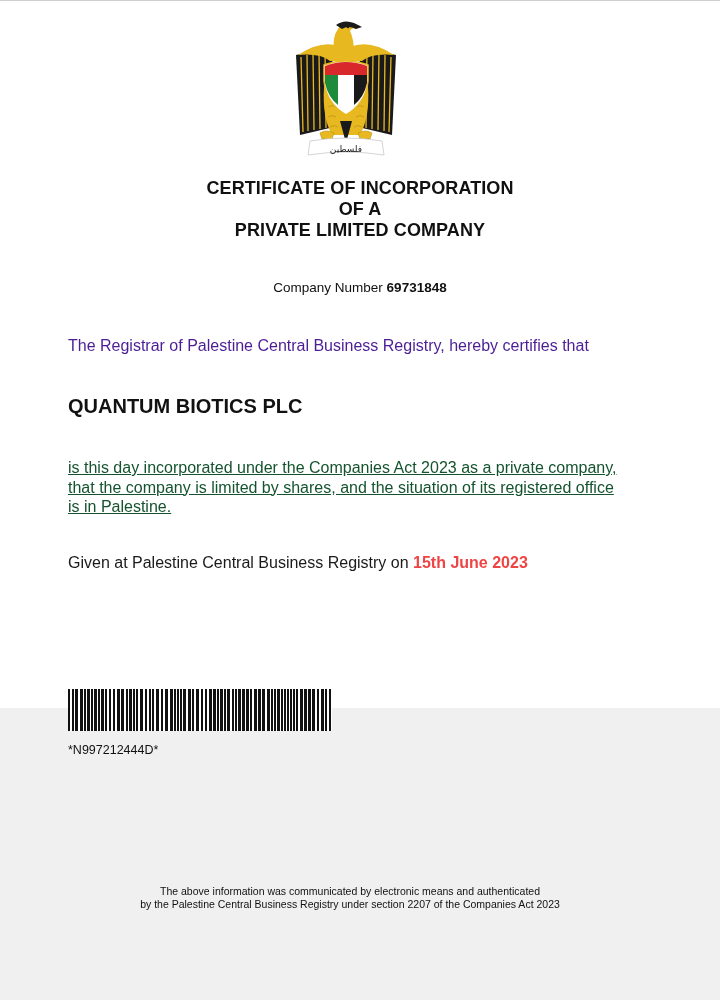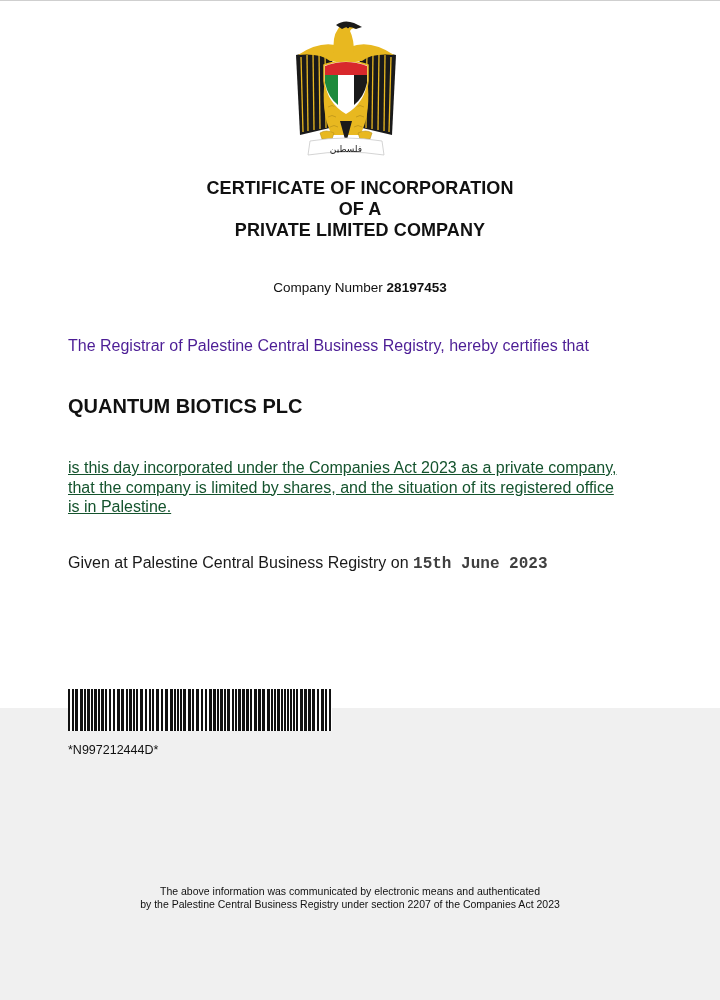--- a/index.html
+++ b/index.html
@@ -32,21 +32,21 @@
   .company-name {
     position: absolute; left: 68px; top: 394px; font-size: 20px; font-weight: bold; color: #111;
   }
   .incorporation {
     position: absolute; left: 68px; top: 457px; width: 560px;
     font-size: 16px; line-height: 19.5px; color: #14532d; text-decoration: underline;
   }
   .given {
     position: absolute; left: 68px; top: 553px; font-size: 16px; color: #1a1a1a;
   }
-  .given b { font-weight: bold; color: #404040; font-family: Liberation Mono, monospace; }
+  .given b { font-weight: bold; color: #ef4444; }
   .barcode {
     position: absolute; left: 68px; top: 688px; width: 264px; height: 42px;
     display: flex; align-items: stretch;
   }
   .barcode span { display: block; height: 100%; }
   .barcode-text {
     position: absolute; left: 68px; top: 742px; font-size: 12.5px; color: #111;
   }
   .footer {
     position: absolute; left: 0; width: 700px; top: 884px;
@@ -113,21 +113,21 @@
   </svg>
 
   <div class="title">
     <div>CERTIFICATE OF INCORPORATION</div>
     <div>OF A</div>
     <div>PRIVATE LIMITED COMPANY</div>
   </div>
 
   <div class="company-number">
     <span>Company Number</span>
-    <b>28197453</b>
+    <b>69731848</b>
   </div>
 
   <div class="registrar">The Registrar of Palestine Central Business Registry, hereby certifies that</div>
 
   <div class="company-name">QUANTUM BIOTICS PLC</div>
 
   <div class="incorporation">is this day incorporated under the Companies Act 2023 as a private company, that the company is limited by shares, and the situation of its registered office is in Palestine.</div>
 
   <div class="given">
     <span>Given at Palestine Central Business Registry on</span>

